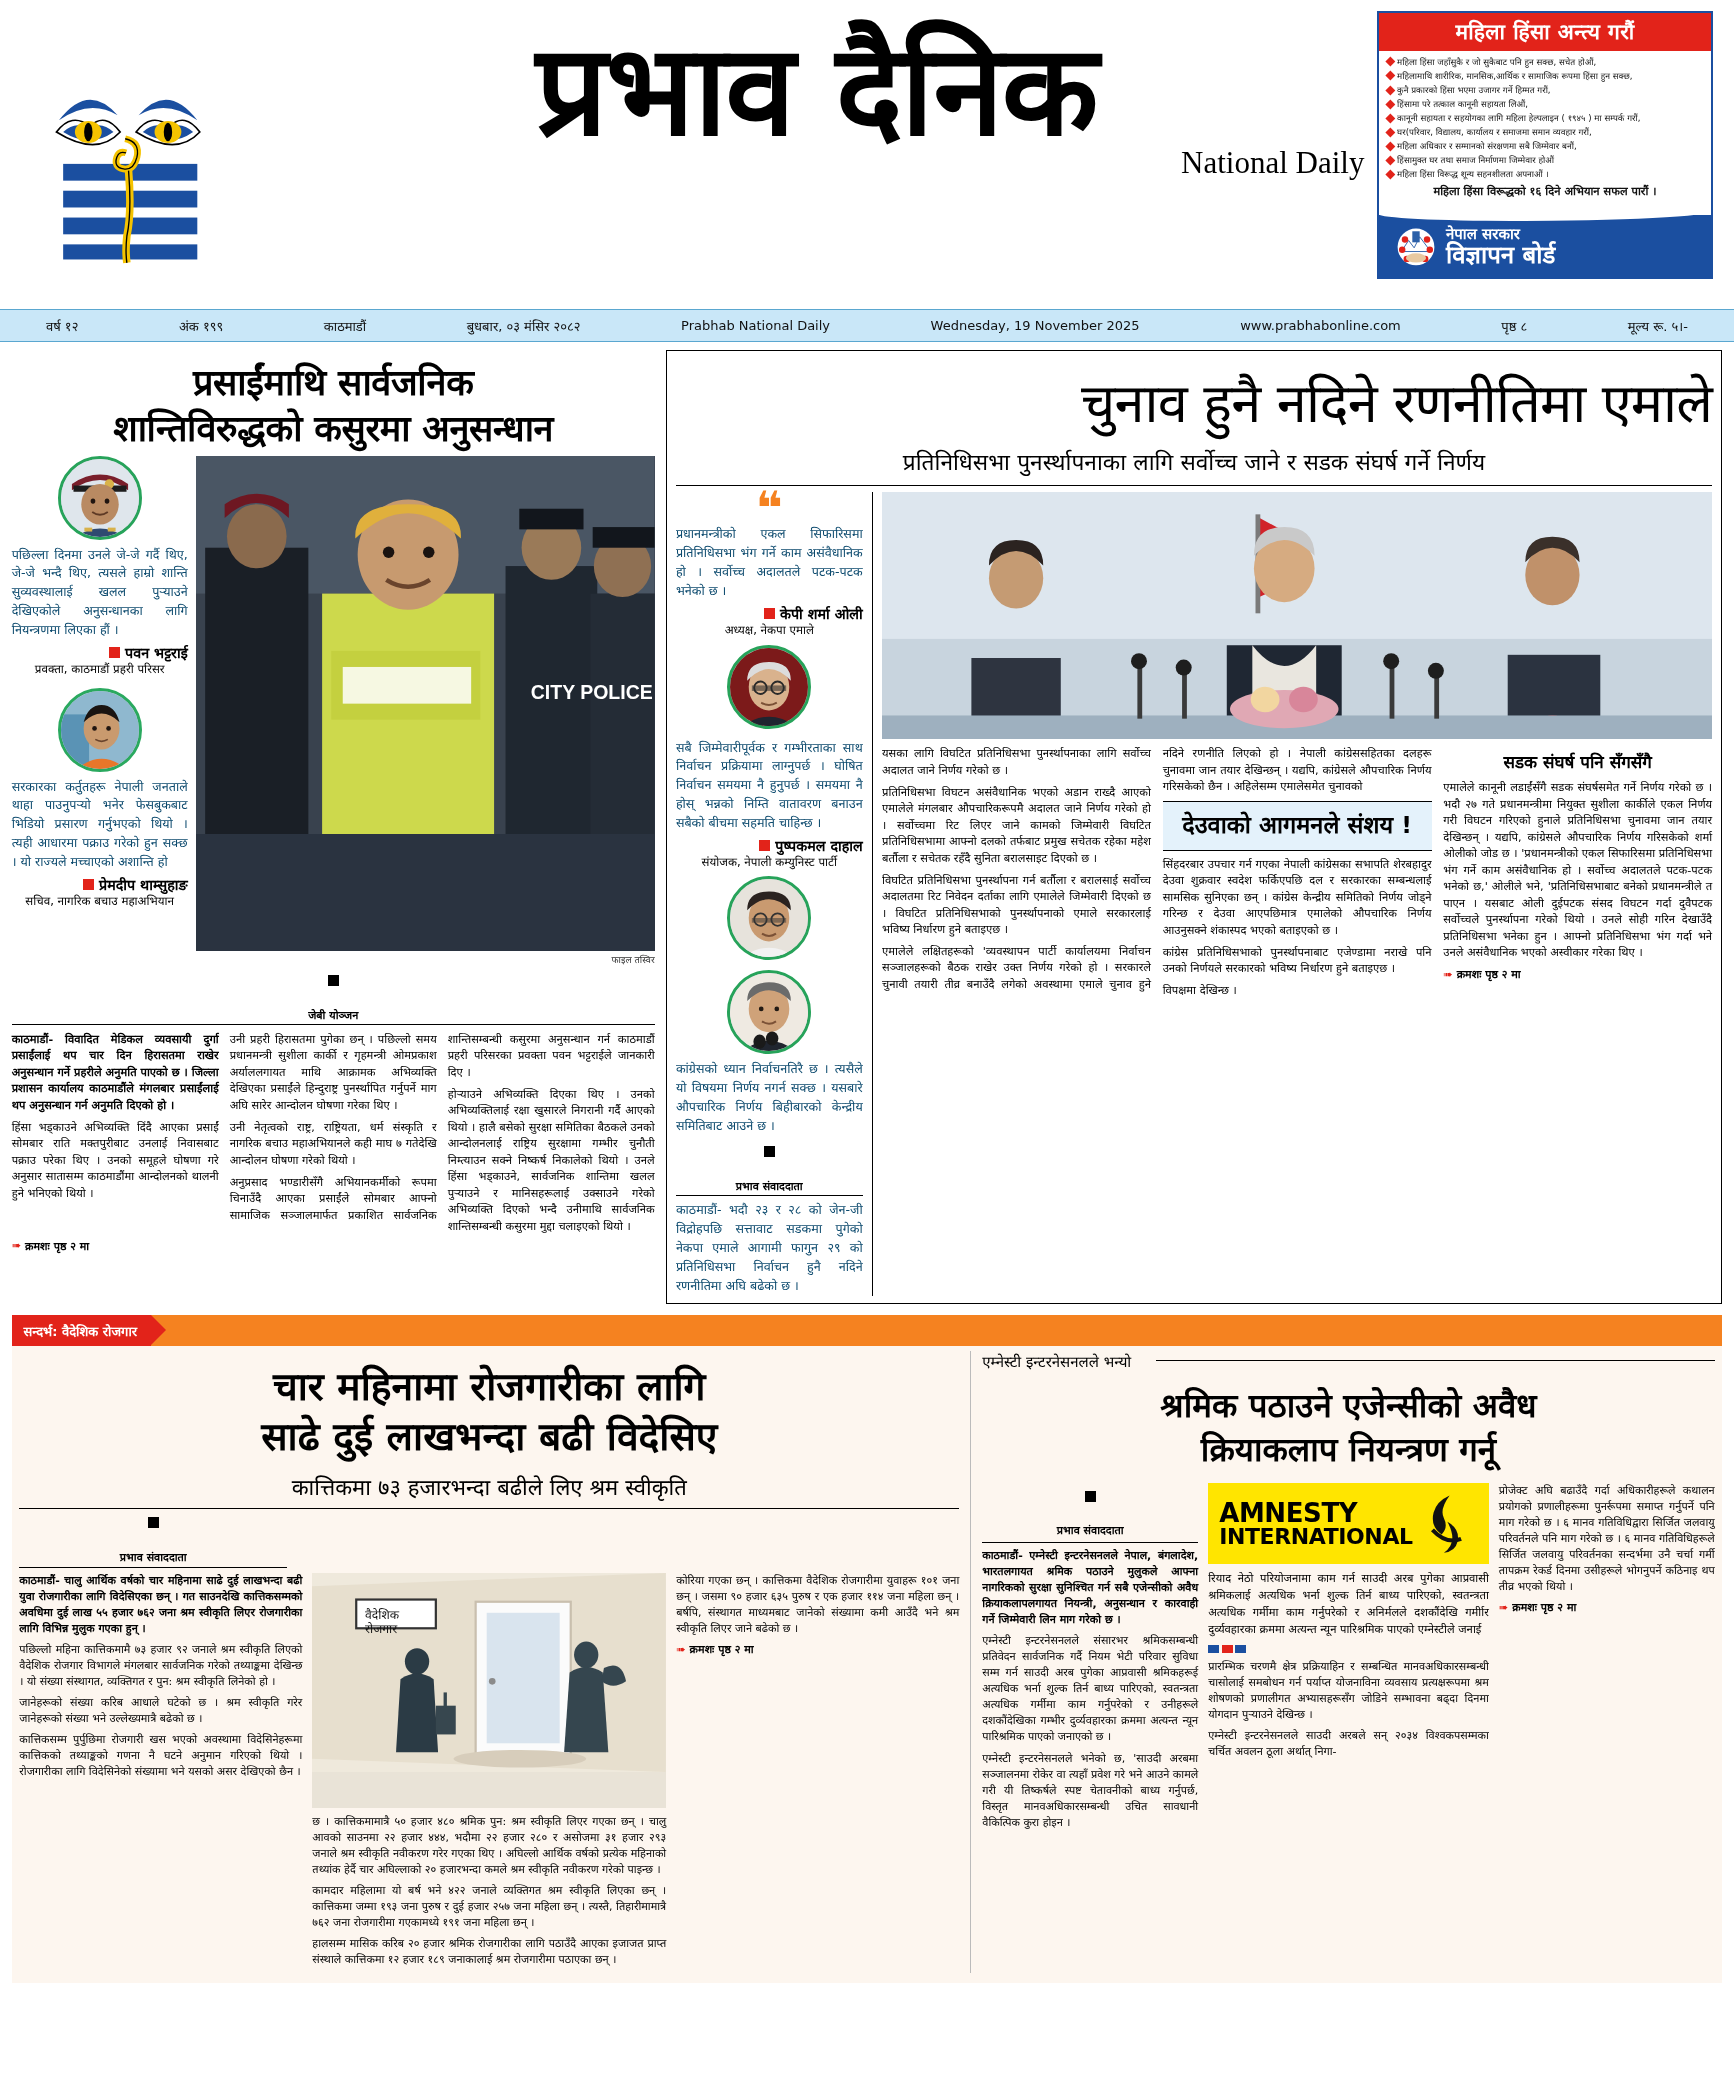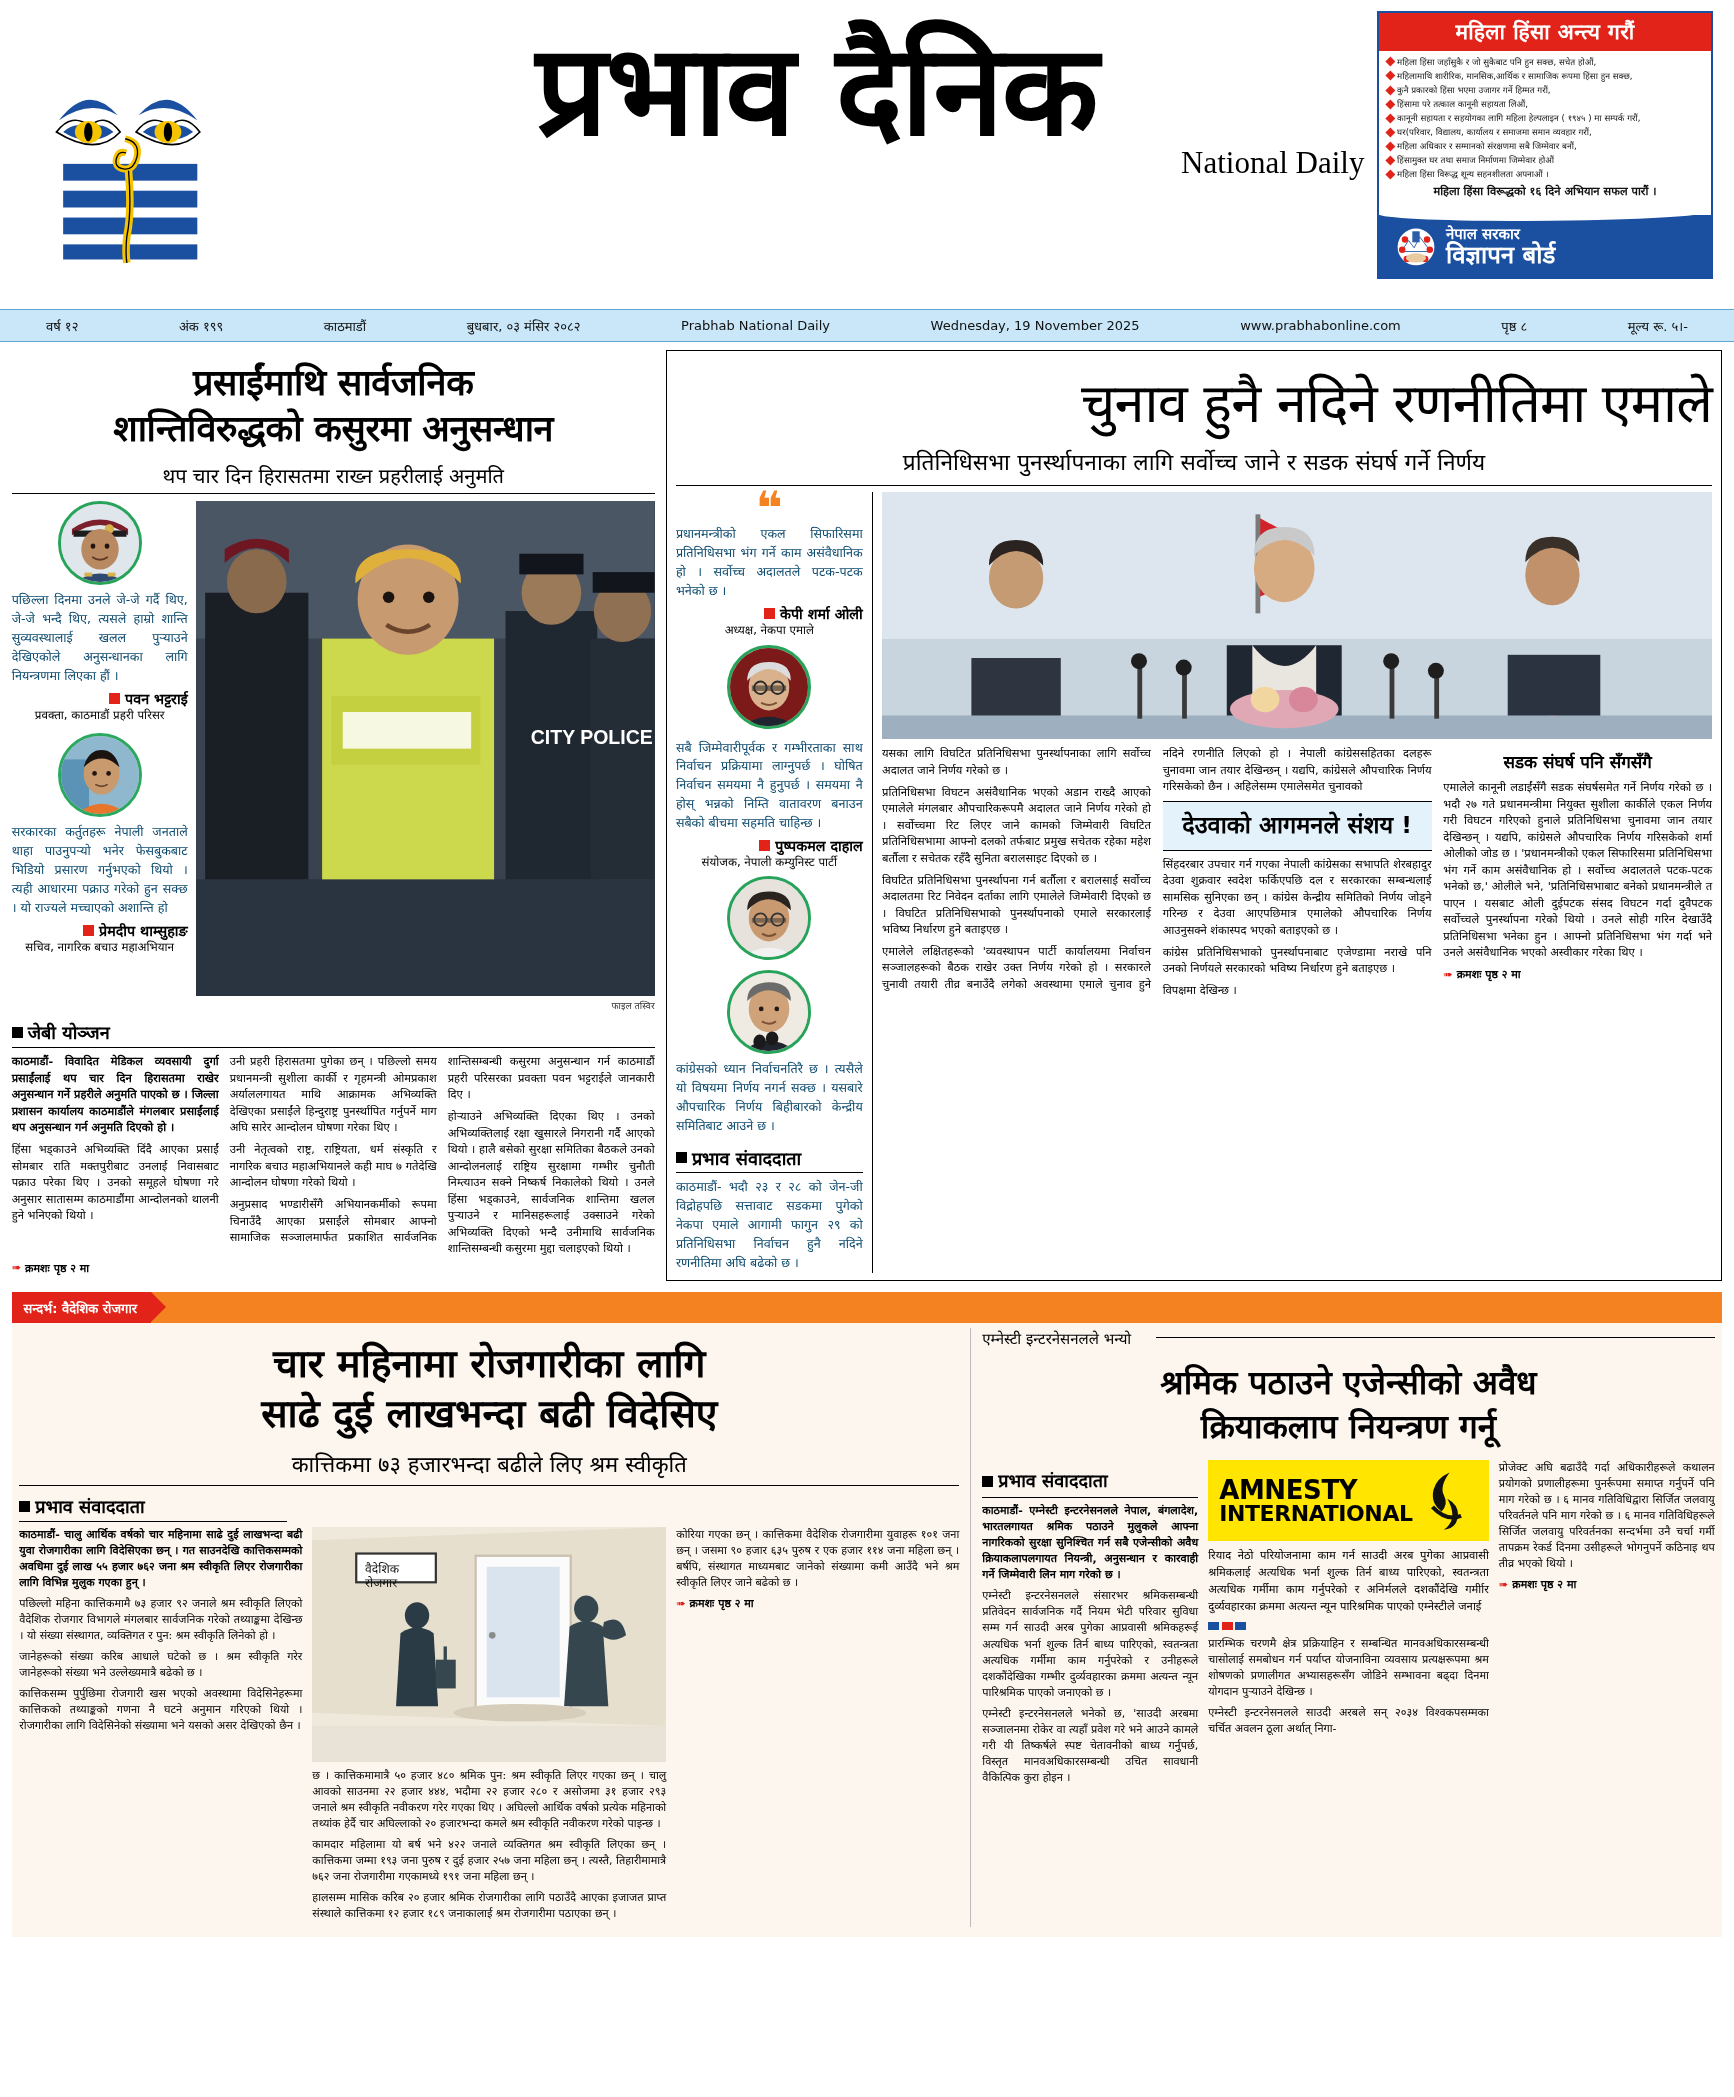--- a/index.html
+++ b/index.html
@@ -206,22 +206,22 @@
     font-family: "DejaVu Sans", sans-serif; font-weight:700; font-size: 14.3px;
   }
   .qname .sq { width: 11px; height: 11px; background:#e2231a; flex:0 0 11px; }
   .qrole {
     font-family:"DejaVu Sans",sans-serif; font-size: 11.7px;
     text-align: center; line-height:1.3;
   }
 
   .byline-wrap { margin: 8.4px 0 5px; }
   .byline {
-    display:flex; align-items:center; gap:5px;
-    font-family:"DejaVu Sans",sans-serif; font-weight:700; font-size: 18px;
+    display:flex; align-items:center; gap:21px;
+    font-family:"DejaVu Sans",sans-serif; font-weight:700; font-size: 11px; flex-direction: column;
   }
   .byline .sq { width:11px; height:11px; background:#000; flex:0 0 11px; }
   .byline-rule { border-bottom: 1.3px solid #000; margin-top: 2.5px; }
 
   .cols3 {
     column-count: 3; column-gap: 11px; column-rule: 0;
     font-family: "DejaVu Sans", sans-serif;
     font-size: 11.3px; line-height: 1.46; text-align: justify;
     color:#000;
     margin-top: 6.7px;
@@ -483,21 +483,20 @@
     <span>मूल्य रू. ५।-</span>
   </div>
 
   <div class="top-row">
 
     <div class="col-left">
       <div class="lead-head">
         <div>प्रसाईंमाथि सार्वजनिक</div>
         <div>शान्तिविरुद्धको कसुरमा अनुसन्धान</div>
       </div>
-      <div class="lead-sub">थप चार दिन हिरासतमा राख्न प्रहरीलाई अनुमति</div>
 
       <div class="left-body">
 
         <div class="left-quotes">
           <div class="qitem">
             <div class="qavatar">
               <svg viewBox="0 0 100 100" width="100%" height="100%">
                 <rect width="100" height="100" fill="#dfe6ec"></rect>
                 <path d="M14 40 q36 -26 72 0 l0 -8 q-36 -24 -72 0Z" fill="#7a1f2b"></path>
                 <rect x="16" y="34" width="68" height="8" fill="#1d1d1d"></rect>

